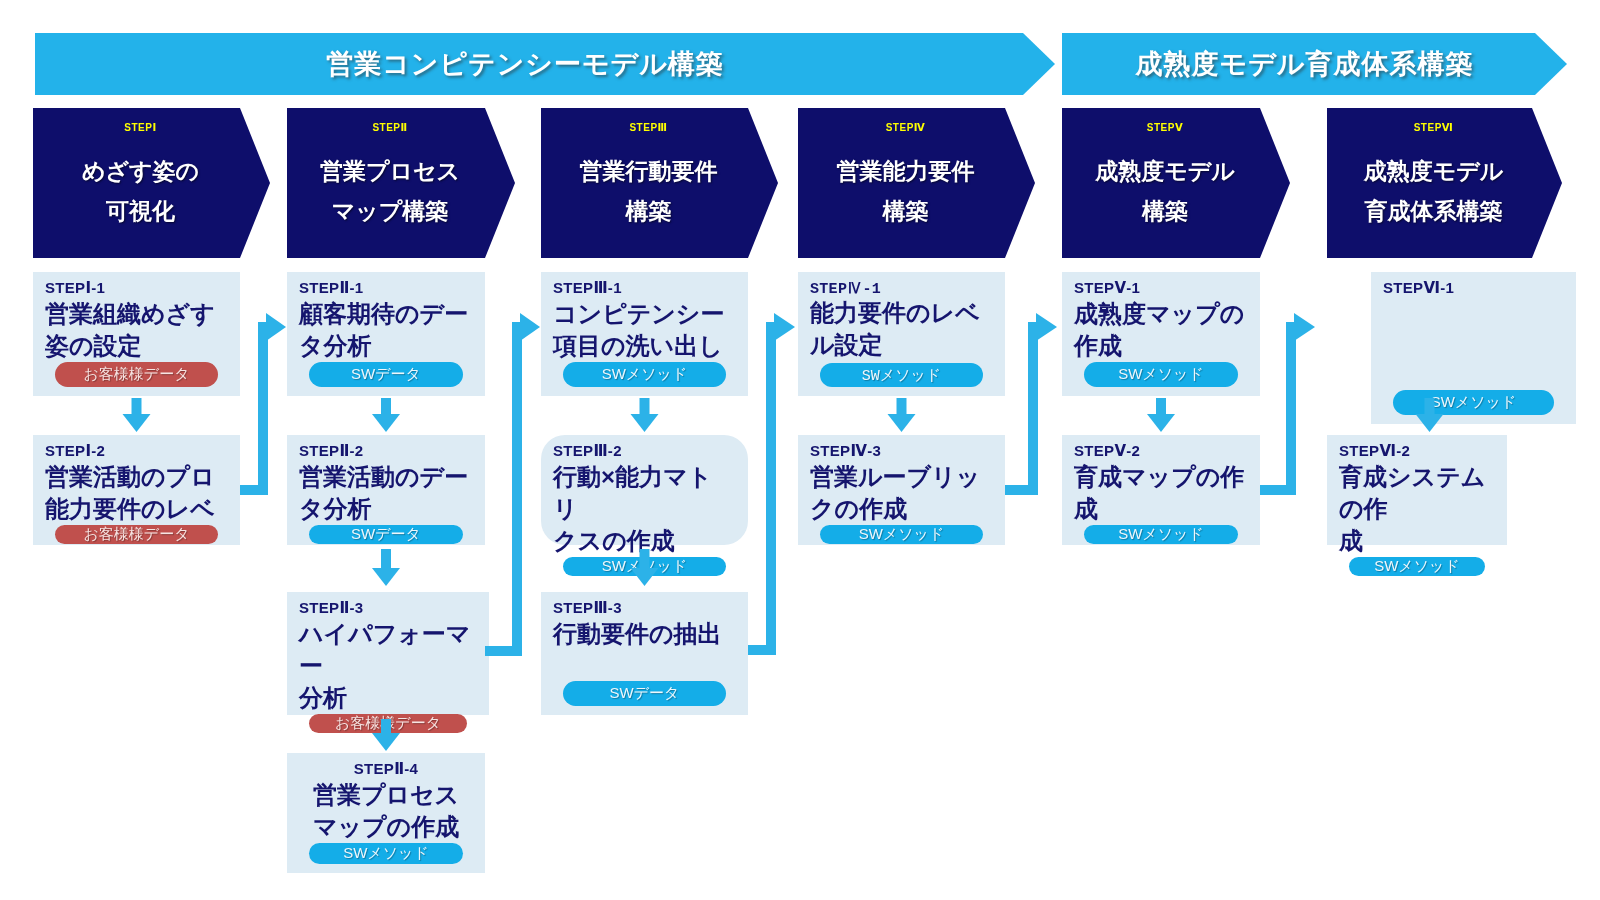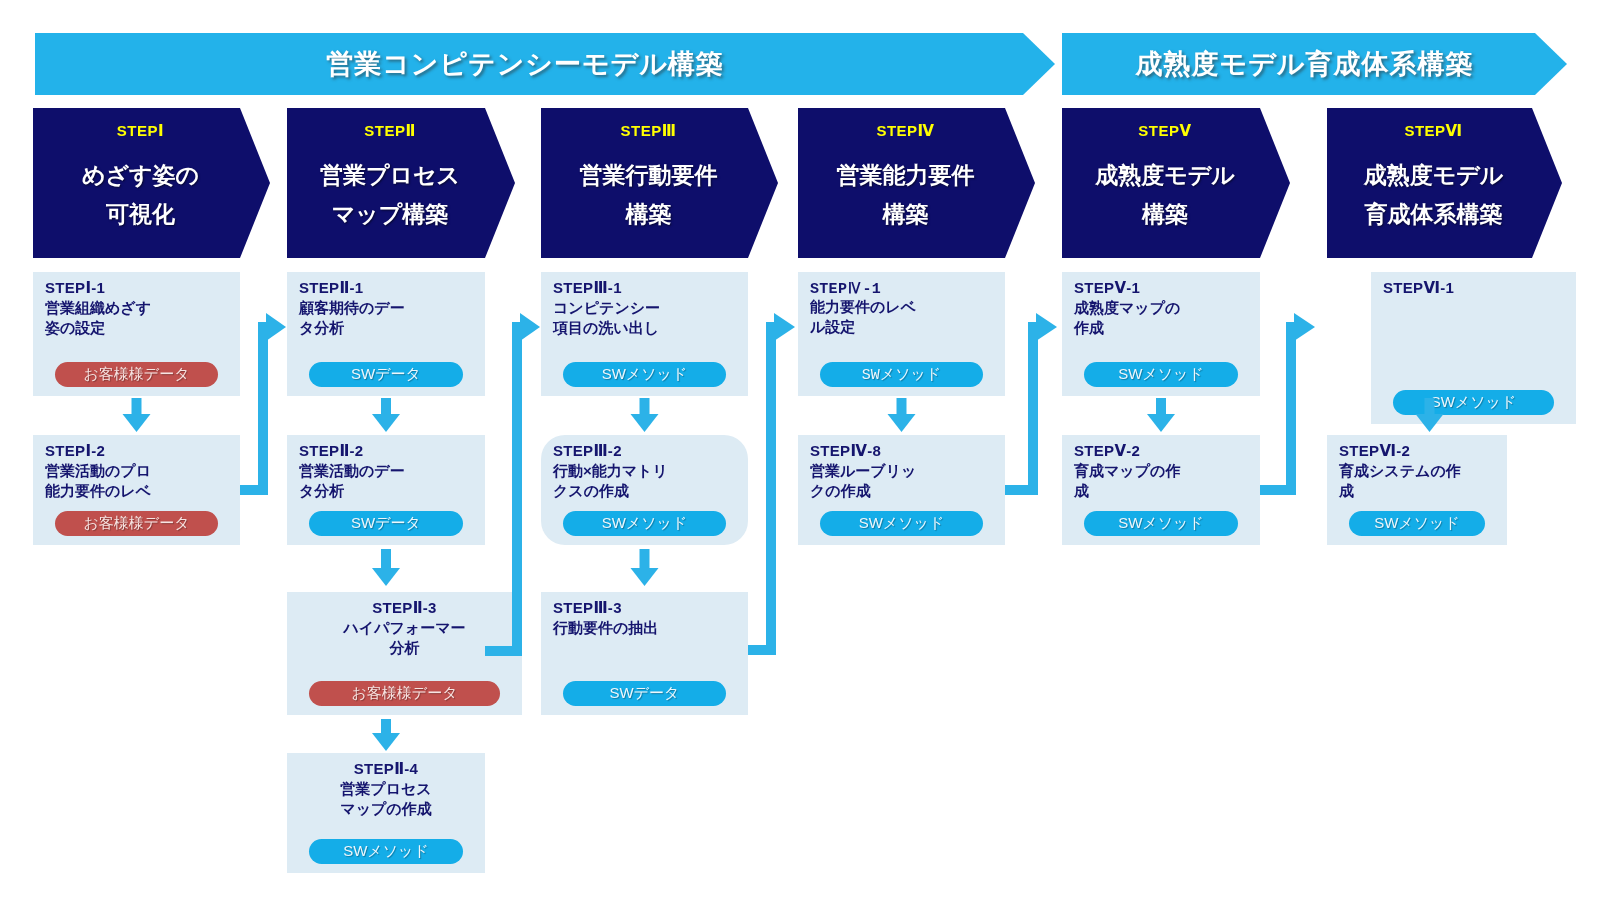--- a/index.html
+++ b/index.html
@@ -10,30 +10,30 @@
   .banner{position:absolute;top:33px;height:62px;background:#23b2ea;
     clip-path:polygon(0 0,calc(100% - 32px) 0,100% 50%,calc(100% - 32px) 100%,0 100%);
     display:flex;align-items:center;justify-content:center;box-sizing:border-box;}
   .banner-text{color:#ffffff;font-weight:bold;font-size:27px;letter-spacing:1px;
     text-shadow:2px 2px 3px rgba(45,45,45,.55);white-space:nowrap;}
 
   
   .chev{position:absolute;top:108px;height:150px;background:#0e0e6b;
     clip-path:polygon(0 0,calc(100% - 30px) 0,100% 50%,calc(100% - 30px) 100%,0 100%);
     display:flex;flex-direction:column;align-items:center;box-sizing:border-box;padding-right:22px;}
-  .chev-step{margin-top:14px;color:#ffff00;font-weight:bold;font-size:15px;letter-spacing:.5px;}
+  .chev-step{margin-top:14px;color:#ffff00;font-weight:bold;font-size:10px;letter-spacing:.5px;}
   .chev-title{flex:1;display:flex;flex-direction:column;justify-content:center;
     color:#ffffff;font-weight:bold;font-size:23px;line-height:1.7;text-align:center;
     text-shadow:1px 1px 2px rgba(0,0,0,.55);padding-bottom:8px;white-space:nowrap;}
 
   
   .task{position:absolute;background:#ddebf4;box-sizing:border-box;
     display:flex;flex-direction:column;padding:7px 12px 9px;}
   .task-label{font-size:15px;font-weight:bold;color:#15156e;letter-spacing:.3px;}
-  .task-title{font-size:15px;font-weight:bold;color:#15156e;line-height:1.34;
+  .task-title{font-size:24px;font-weight:bold;color:#15156e;line-height:1.34;
     white-space:pre-line;margin-top:1px;}
   .badge{margin-top:auto;align-self:center;width:calc(100% - 20px);height:25px;border-radius:13px;
     display:flex;align-items:center;justify-content:center;font-size:15px;box-sizing:border-box;
     color:#ffffff;text-shadow:1px 1px 1px rgba(0,0,0,.3);white-space:nowrap;}
   .badge.blue{background:#14ade8;color:#eef7fc;}
   .badge.red{background:#c0504d;color:#f6e4e2;}
 
   
   .flow{position:absolute;left:0;top:0;pointer-events:none;}
   .flow path{fill:none;stroke:#2cb2e8;stroke-width:10;stroke-linejoin:miter;stroke-linecap:butt;}
@@ -141,39 +141,39 @@
 タ分析</div>
     <div class="badge blue">SWデータ</div>
   </div>
   <div class="task" style="left:541px;top:435px;width:207px;height:110px;border-radius:24px;">
     <div class="task-label">STEPⅢ-2</div>
     <div class="task-title">行動×能力マトリ
 クスの作成</div>
     <div class="badge blue">SWメソッド</div>
   </div>
   <div class="task" style="left:798px;top:435px;width:207px;height:110px;">
-    <div class="task-label">STEPⅣ-8</div>
+    <div class="task-label">STEPⅣ-3</div>
     <div class="task-title">営業ルーブリッ
 クの作成</div>
     <div class="badge blue">SWメソッド</div>
   </div>
   <div class="task" style="left:1062px;top:435px;width:198px;height:110px;">
     <div class="task-label">STEPⅤ-2</div>
     <div class="task-title">育成マップの作
 成</div>
     <div class="badge blue">SWメソッド</div>
   </div>
   <div class="task" style="left:1327px;top:435px;width:180px;height:110px;">
     <div class="task-label">STEPⅥ-2</div>
     <div class="task-title">育成システムの作
 成</div>
     <div class="badge blue">SWメソッド</div>
   </div>
 
-  <div class="task" style="left:287px;top:592px;width:235px;height:123px;text-align:center;">
+  <div class="task" style="left:287px;top:592px;width:202px;height:123px;">
     <div class="task-label">STEPⅡ-3</div>
     <div class="task-title">ハイパフォーマー
 分析</div>
     <div class="badge red">お客様様データ</div>
   </div>
   <div class="task" style="left:541px;top:592px;width:207px;height:123px;">
     <div class="task-label">STEPⅢ-3</div>
     <div class="task-title">行動要件の抽出</div>
     <div class="badge blue">SWデータ</div>
   </div>

